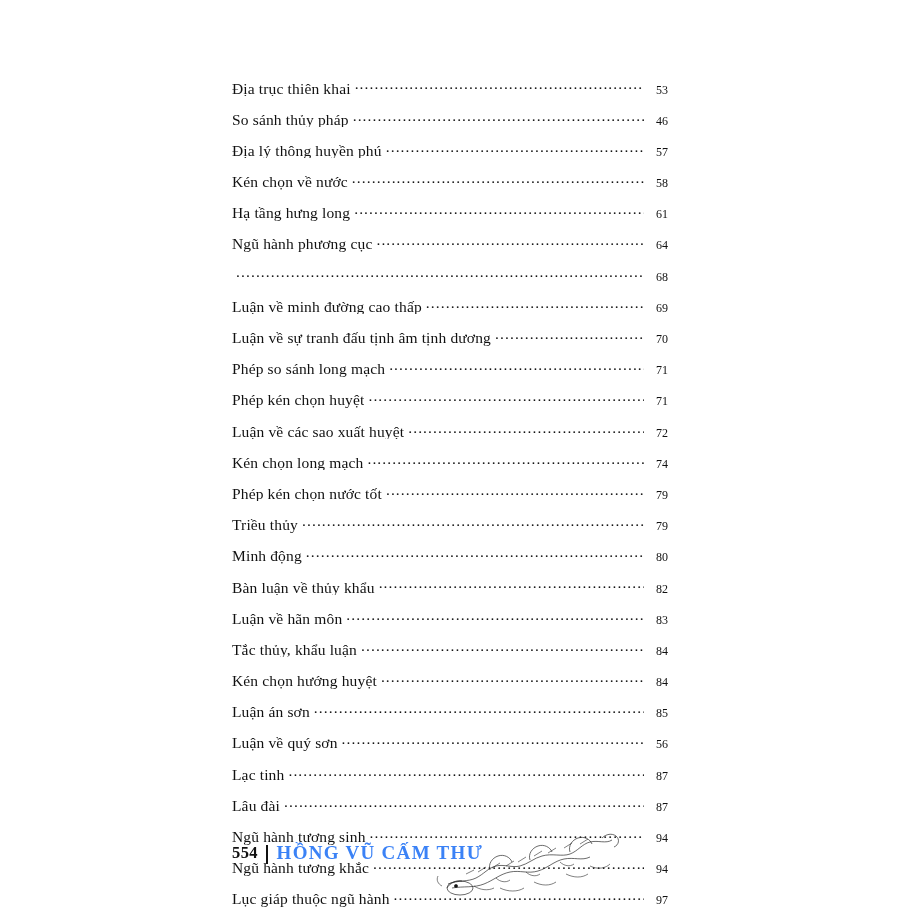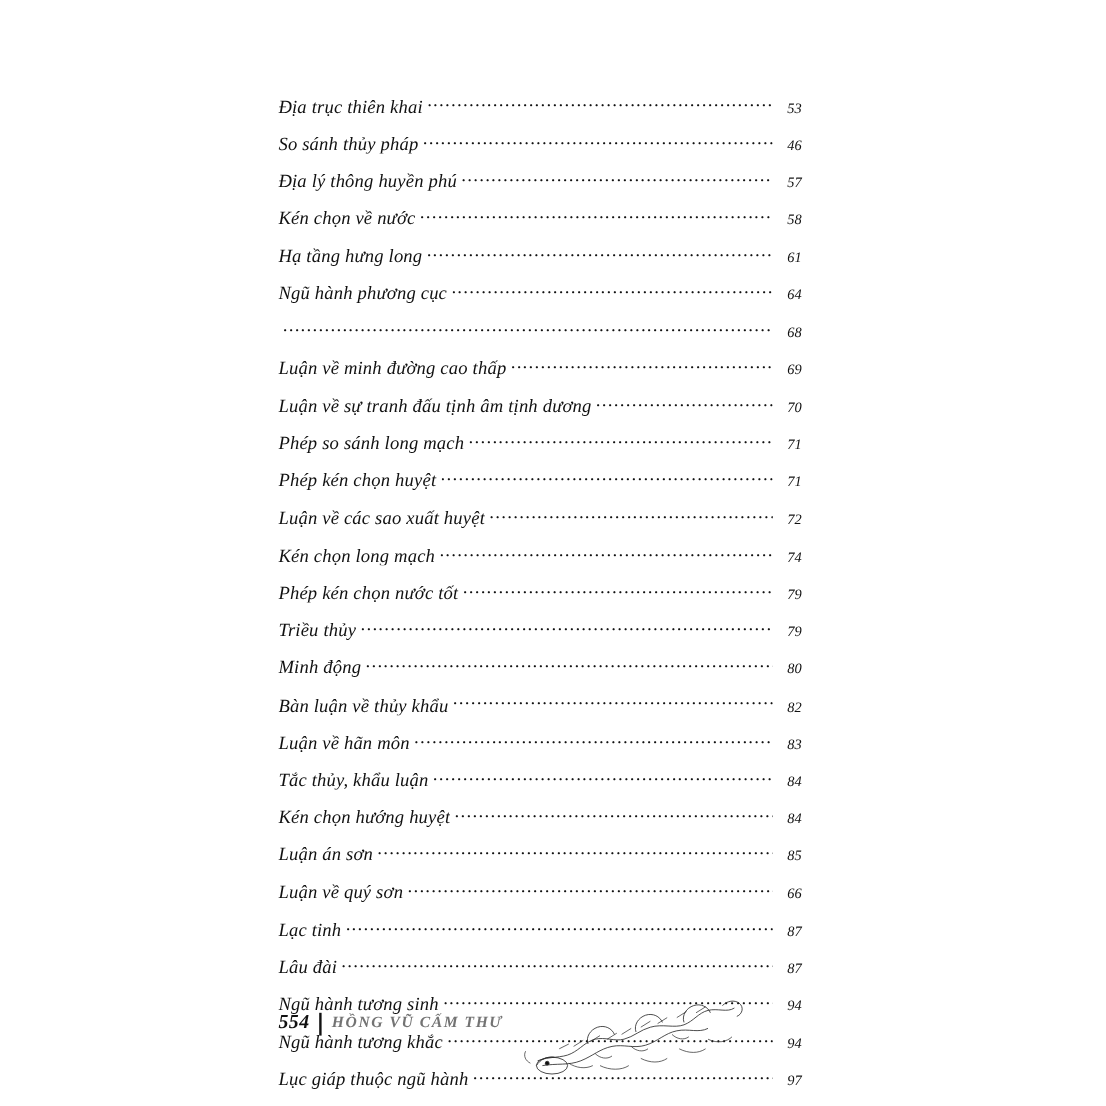--- a/index.html
+++ b/index.html
@@ -11,21 +11,20 @@
     height: 922px;
     background: #ffffff;
     font-family: "Liberation Serif", serif;
     overflow: hidden;
   }
   .page {
     position: relative;
     width: 922px;
     height: 860px;
     box-sizing: border-box;
-    font-style: italic;
   }
   .toc {
     position: absolute;
     left: 232px;
     top: 78px;
     width: 452px;
   }
   .toc-row {
     display: flex;
     align-items: baseline;
@@ -83,23 +82,23 @@
   .footer-sep {
     display: inline-block;
     width: 1.6px;
     height: 19px;
     background: #111111;
     margin: 0 9px 0 8px;
     position: relative;
     top: 1px;
   }
   .footer-title {
-    font-size: 13px;
+    font-size: 19px;
     font-weight: bold;
-    color: #737373;
+    color: #3b82f6;
     letter-spacing: 1.3px;
   }
   .ornament {
     position: absolute;
     left: 430px;
     top: 826px;
     width: 200px;
     height: 72px;
   }
   .ornament svg {
@@ -212,21 +211,21 @@
         <span class="toc-page">84</span>
       </div>
       <div class="toc-row">
         <span class="toc-title">Luận án sơn</span>
         <span class="toc-dots"></span>
         <span class="toc-page">85</span>
       </div>
       <div class="toc-row">
         <span class="toc-title">Luận về quý sơn</span>
         <span class="toc-dots"></span>
-        <span class="toc-page">66</span>
+        <span class="toc-page">56</span>
       </div>
       <div class="toc-row">
         <span class="toc-title">Lạc tinh</span>
         <span class="toc-dots"></span>
         <span class="toc-page">87</span>
       </div>
       <div class="toc-row">
         <span class="toc-title">Lâu đài</span>
         <span class="toc-dots"></span>
         <span class="toc-page">87</span>

